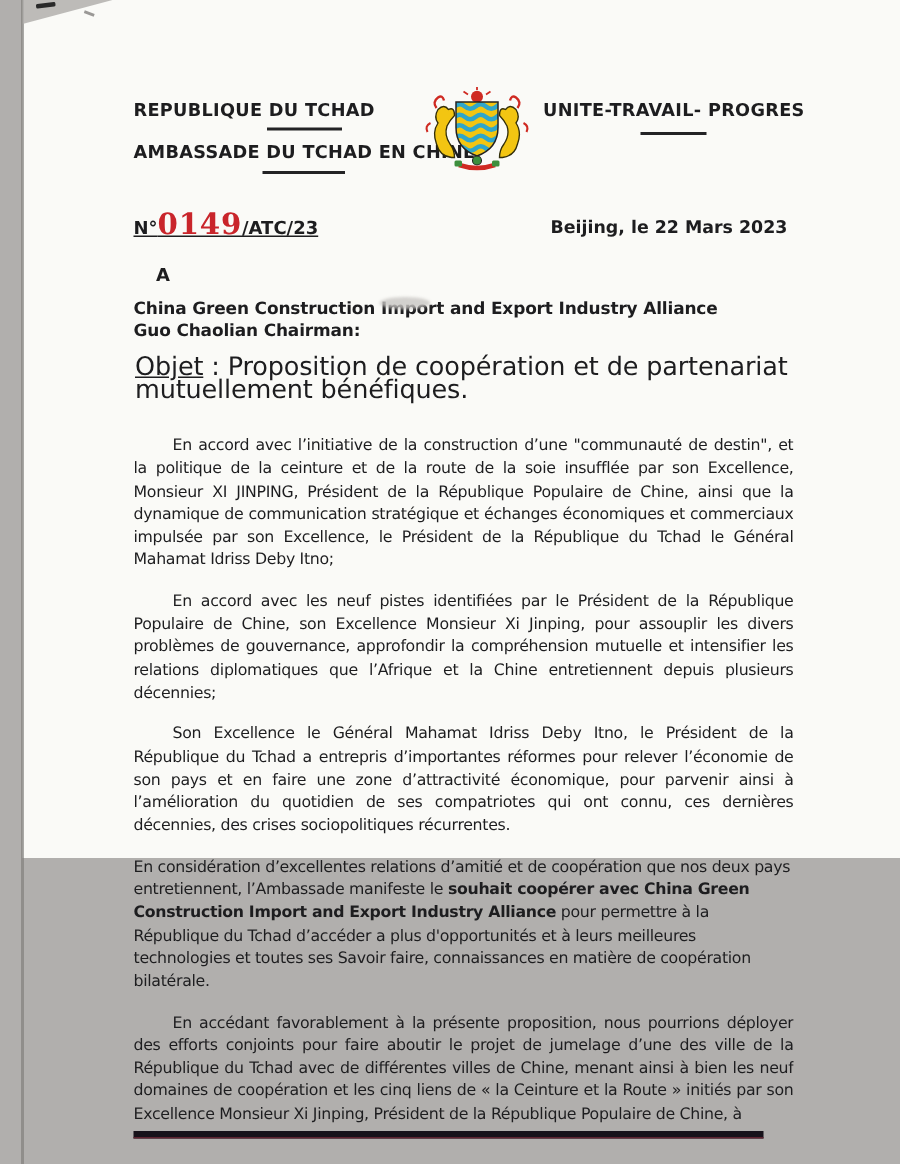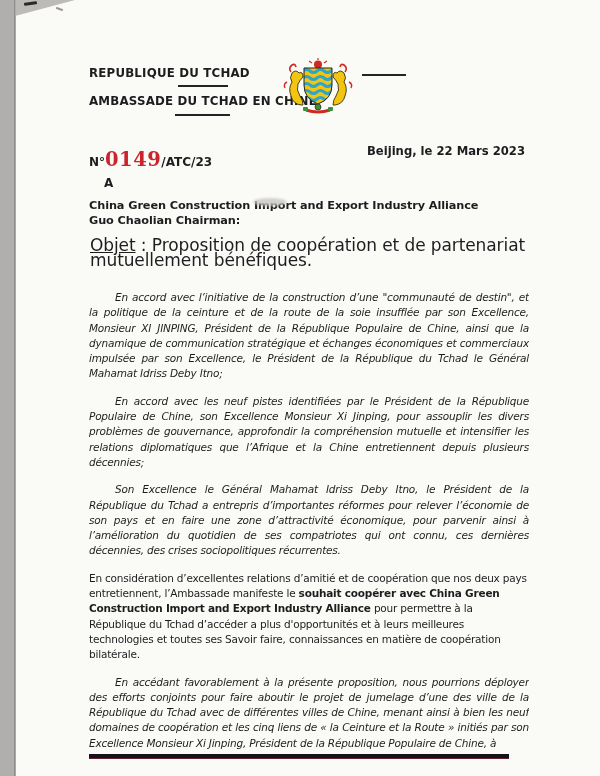--- a/index.html
+++ b/index.html
@@ -3,21 +3,21 @@
 <meta charset="utf-8">
 <style>
   html,body{margin:0;padding:0;}
   body{
     width:600px;height:776px;position:relative;overflow:hidden;
     background:#b1afad;
     font-family:"DejaVu Sans","Liberation Sans",sans-serif;
     -webkit-font-smoothing:antialiased;
   }
   .page{
-    position:absolute;left:15px;top:0;width:585px;height:776px;
+    position:absolute;left:15px;top:0;width:585px;height:572px;
     background:#fafaf7;
   }
   .page-edge{
     position:absolute;left:14px;top:0;width:2px;height:776px;
     background:#7e7c7a;opacity:.65;
   }
   .corner-shade{
     position:absolute;left:15px;top:0;width:60px;height:16px;
     background:#b1afad;clip-path:polygon(0 0,100% 0,0 100%);
     opacity:.85;
@@ -38,41 +38,41 @@
   
   .header-left{position:absolute;left:74px;top:66px;text-align:left;}
   .h-line{font-weight:bold;font-size:11.8px;letter-spacing:.2px;white-space:nowrap;}
   .h-rule{height:2px;background:#232325;margin:5px auto 7px auto;}
   .rule-1{width:50px;}
   .rule-2{width:55px;margin-top:6px;}
   .header-right{position:absolute;left:347px;top:66px;text-align:center;}
   .rule-3{width:44px;margin-top:8px;}
   .emblem{position:absolute;left:264px;top:58px;width:78px;height:56px;}
   
-  .ref-line{position:absolute;left:74px;top:148px;white-space:nowrap;}
+  .ref-line{position:absolute;left:74px;top:138px;white-space:nowrap;text-decoration:underline;}
   .ref-prefix,.ref-suffix{font-weight:bold;font-size:12px;}
   .ref-number{
     font-family:"DejaVu Serif","Liberation Serif",serif;
     font-weight:bold;font-size:19.5px;color:var(--accent-red,#c9252b);
     letter-spacing:.5px;
   }
   .dateline{position:absolute;left:352px;top:144px;font-weight:bold;font-size:11.6px;white-space:nowrap;}
   .salutation{position:absolute;left:89px;top:176px;font-weight:bold;font-size:12px;}
   
   .addressee{position:absolute;left:74px;top:199px;font-weight:bold;font-size:11.3px;line-height:14.5px;letter-spacing:-.1px;}
   
   .subject{position:absolute;left:75px;top:238px;width:472px;font-weight:normal;font-size:17px;line-height:15px;letter-spacing:-.1px;}
   .subject-label{text-decoration:underline;}
   
   .letter-body{
     position:absolute;left:74px;top:290px;width:440px;height:462px;
     overflow:hidden;font-size:10.5px;line-height:15.3px;letter-spacing:-.2px;
   }
   .letter-body p{margin:0 0 12px 0;}
-  .letter-body p.indent{text-indent:26px;font-style:italic;}
+  .letter-body p.indent{text-indent:26px;}
   .letter-body p.justify{text-align:justify;}
   .letter-body .bold{font-weight:bold;}
   
   .footer-rule{
     position:absolute;left:74px;top:754px;width:420px;height:4px;
     background:#17121a;border-bottom:1px solid #5e2230;
   }
   .footer-address{
     position:absolute;left:64px;top:762px;width:440px;text-align:center;
     font-weight:bold;font-size:9.3px;letter-spacing:-.15px;white-space:nowrap;
@@ -120,20 +120,21 @@
       <path d="M70 24 q4 2 2 6" fill="none" stroke="#cf2a22" stroke-width="1.4"></path>
 
       <circle cx="39" cy="49" r="3" style="fill:var(--emblem-green)" stroke="#222" stroke-width="0.7"></circle>
       <path d="M27 52 q12 4 24 0" fill="none" style="stroke:var(--emblem-red)" stroke-width="3"></path>
       <rect x="24" y="49" width="5" height="4" rx="1" style="fill:var(--emblem-green)"></rect>
       <rect x="49" y="49" width="5" height="4" rx="1" style="fill:var(--emblem-green)"></rect>
     </svg>
   </div>
 
   <div class="header-right">
+    <div class="h-line">UNITE-TRAVAIL- PROGRES</div>
     <div class="h-rule rule-3"></div>
   </div>
 
   <div class="ref-line">
     <span class="ref-prefix">N°</span><span class="ref-number">0149</span><span class="ref-suffix">/ATC/23</span>
   </div>
   <div class="dateline">Beijing, le 22 Mars 2023</div>
 
   <div class="salutation">A</div>
 

